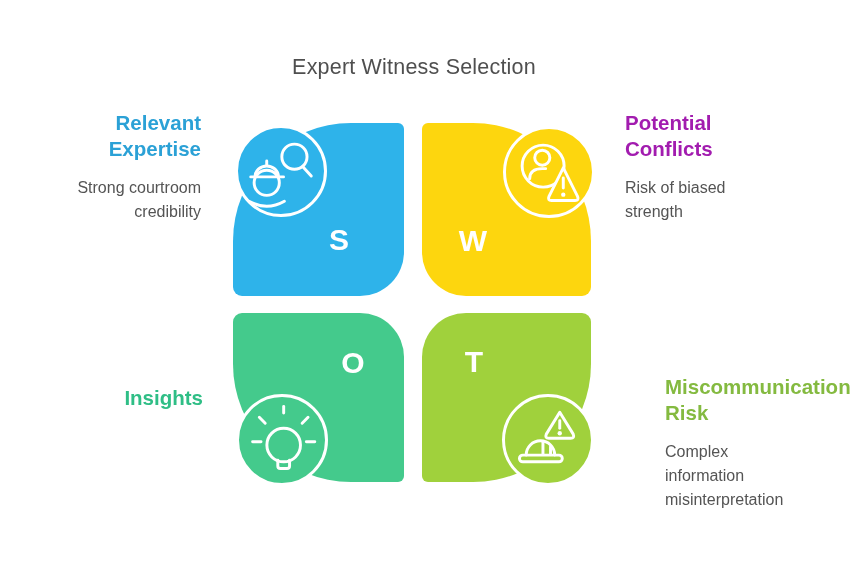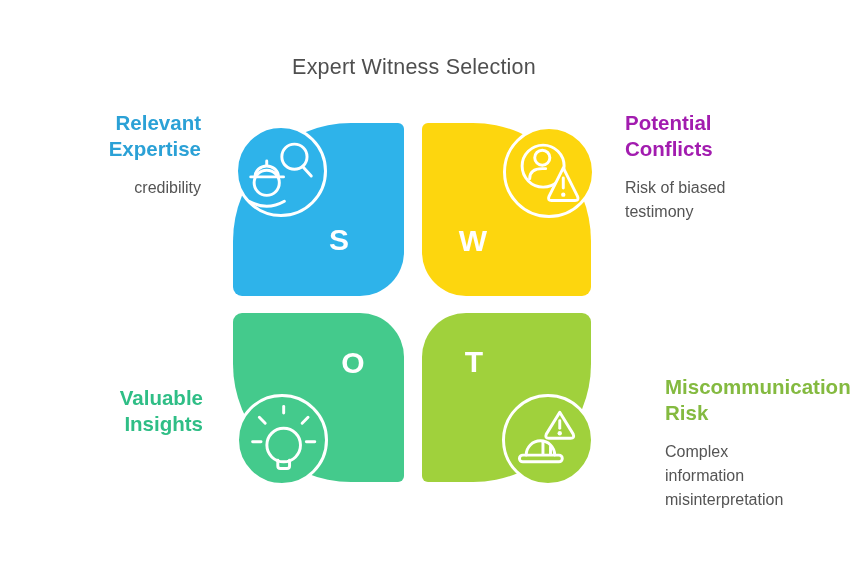--- a/index.html
+++ b/index.html
@@ -124,38 +124,38 @@
       </g>
     </svg>
   </div>
 
   <div class="label label-tl">
     <div class="heading h-blue">
       <span>Relevant</span>
       <span>Expertise</span>
     </div>
     <div class="body">
+      <span>Strong courtroom</span>
       <span>credibility</span>
     </div>
   </div>
 
   <div class="label label-tr">
     <div class="heading h-yellow">
       <span>Potential</span>
       <span>Conflicts</span>
     </div>
     <div class="body">
       <span>Risk of biased</span>
-      <span>testimony</span>
+      <span>strength</span>
     </div>
   </div>
 
   <div class="label label-bl">
     <div class="heading h-green">
-      <span>Valuable</span>
       <span>Insights</span>
     </div>
   </div>
 
   <div class="label label-br">
     <div class="heading h-lime">
       <span>Miscommunication</span>
       <span>Risk</span>
     </div>
     <div class="body">

